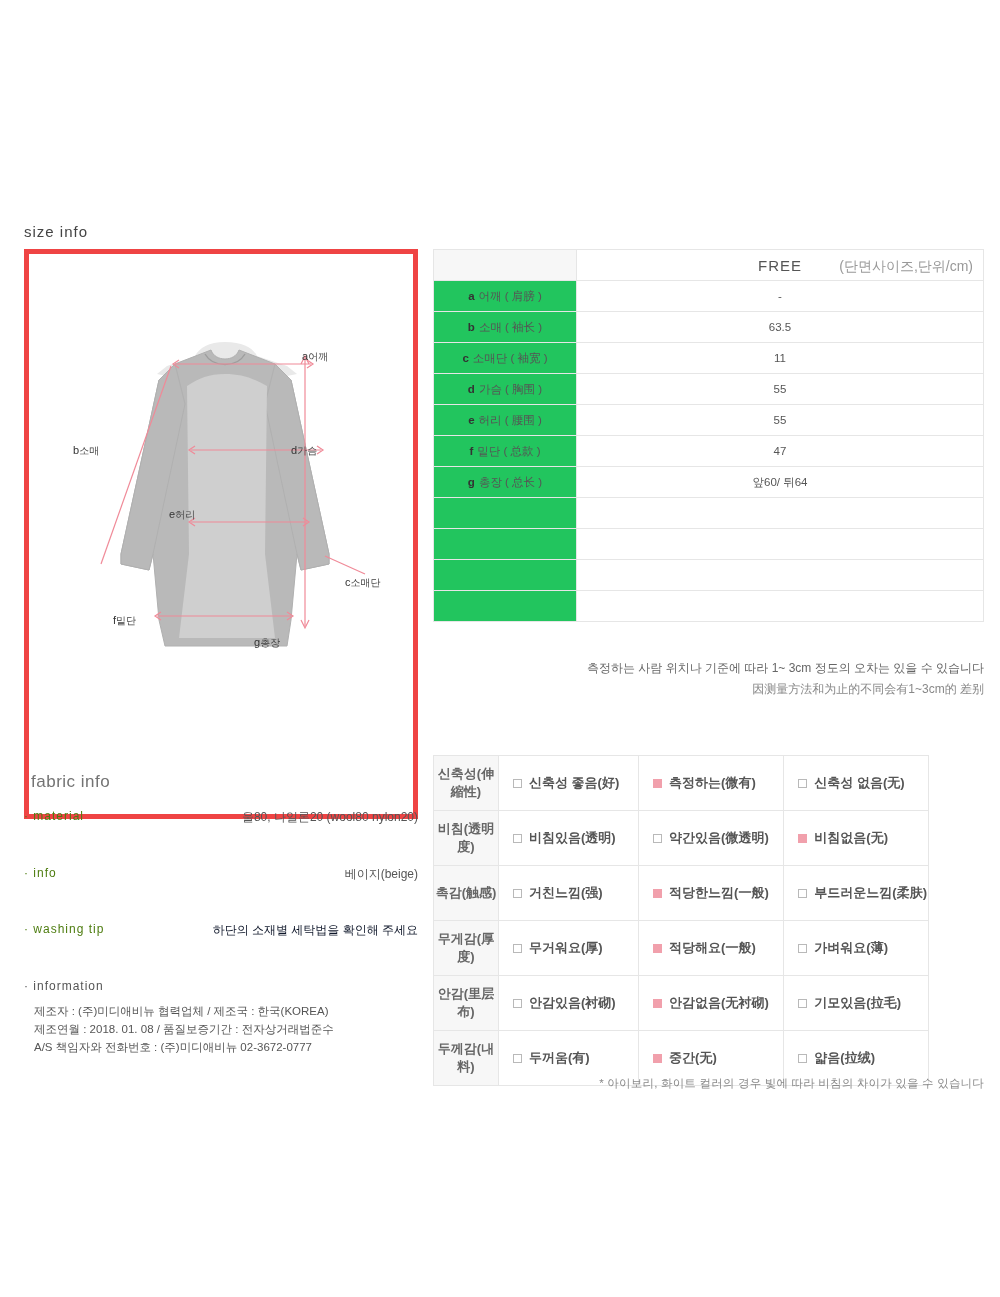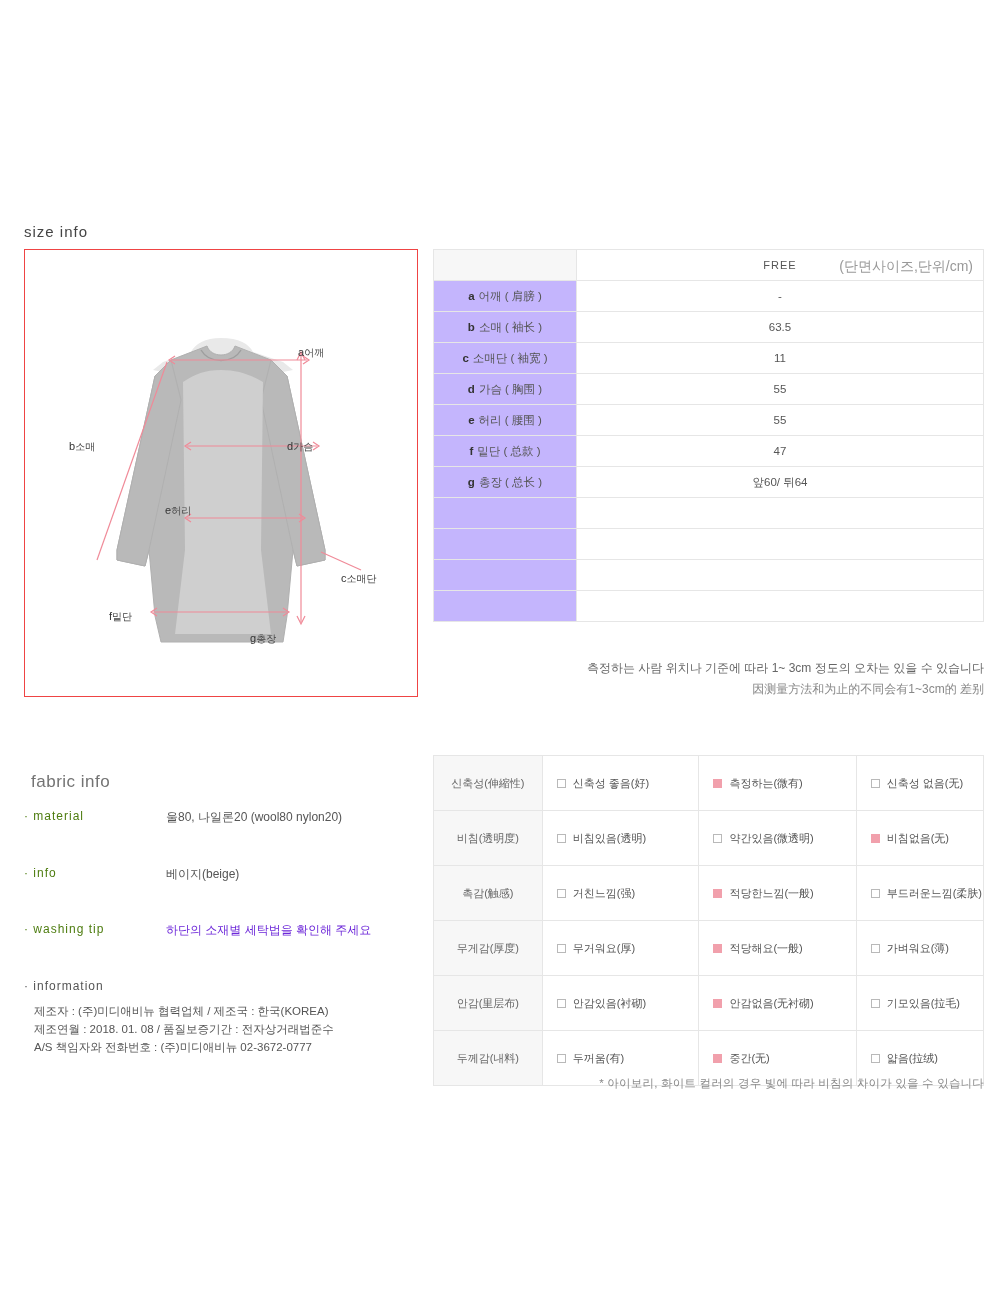--- a/index.html
+++ b/index.html
@@ -28,22 +28,22 @@
     position: absolute;
     left: 24px; top: 223px;
     font-size: 15px;
     letter-spacing: 1px;
     color: #444;
   }
 
   .diagram-box {
     position: absolute;
     left: 24px; top: 249px;
-    width: 394px; height: 448px;
-    border: 1px solid #ef4444;
+    width: 394px; height: 570px;
+    border: 5px solid #ef4444;
     background: #fff;
     box-sizing: border-box;
   }
 
   .diagram-svg { display: block; }
 
   
   .size-table {
     position: absolute;
     left: 433px; top: 249px;
@@ -54,39 +54,39 @@
   }
   .size-table td {
     border: 1px solid #e6e6e6;
     height: 30px;
     padding: 0 6px;
     text-align: center;
     vertical-align: middle;
   }
   .size-table td.label {
     width: 130px;
-    background: #c4b5fd;
+    background: #22c55e;
     text-align: center;
     color: #555;
   }
   .size-table td.label b {
     font-weight: bold;
     color: #333;
     margin-right: 4px;
   }
   .size-table td.val {
     color: #555;
   }
   .size-table tr.header td {
     height: 30px;
     background: #fff;
   }
   .size-table tr.header td.label { background: #f7f7f7; }
   .size-table .free {
-    font-size: 11px;
+    font-size: 15px;
     letter-spacing: 1px;
     color: #555;
     text-align: center;
   }
   .size-table .unit {
     font-size: 14px;
     color: #999;
     position: absolute;
     right: 10px;
     top: 8px;
@@ -121,49 +121,51 @@
   }
   .fab-key {
     position: absolute;
     left: 0; top: 0;
     width: 120px;
     color: #4d7c0f;
     letter-spacing: 1px;
   }
   .fab-val {
     position: absolute;
-    left: 142px; top: 0;
+    left: 124px; top: 0;
     width: 270px;
     color: #555;
-  }
-  .fab-val.red { color: #6d28d9; }
+    text-align: right;
+  }
+  .fab-val.red { color: #0f172a; }
 
   .info-block {
     position: absolute;
     left: 24px; top: 979px;
     font-size: 12px;
     color: #555;
   }
   .info-block .ttl { letter-spacing: 1px; }
   .info-block .lines {
     margin-top: 9px;
     margin-left: 10px;
     line-height: 18px;
     font-size: 11.5px;
     color: #555;
   }
 
   
   .prop-table {
     position: absolute;
     left: 433px; top: 755px;
-    width: 551px;
+    width: 496px;
     border-collapse: collapse;
-    font-size: 11px;
-    color: #555;
+    font-size: 13px;
+    color: #555;
+    font-weight: bold;
   }
   .prop-table td {
     border: 1px solid #e6e6e6;
     height: 52px;
     vertical-align: middle;
   }
   .prop-table td.pname {
     width: 114px;
     background: #f7f7f7;
     text-align: center;

